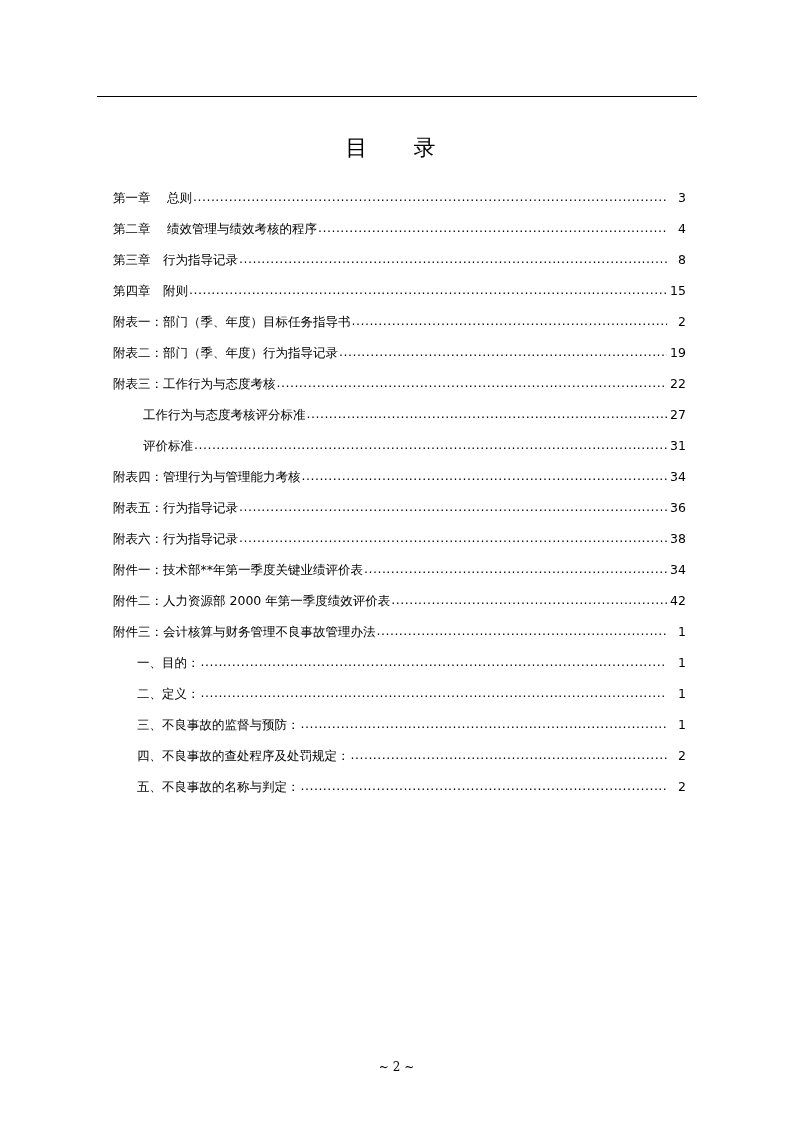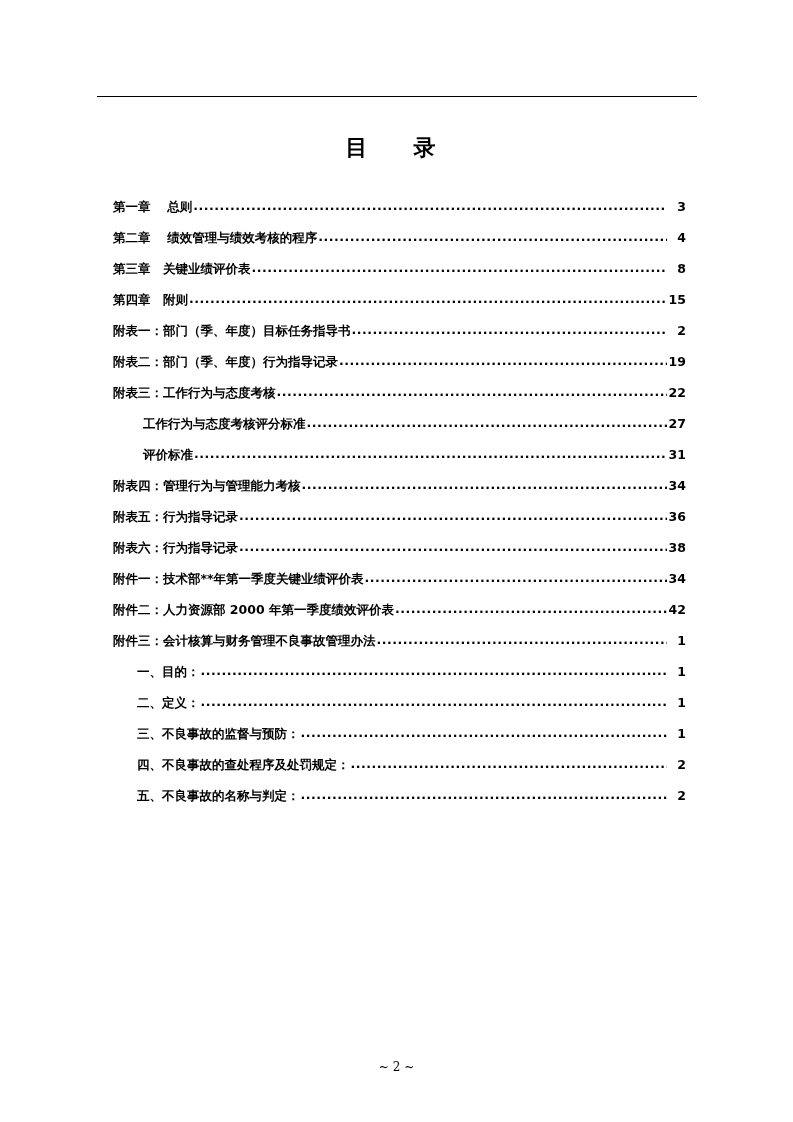--- a/index.html
+++ b/index.html
@@ -29,35 +29,35 @@
     height: 0;
     border-top: 1px solid #000;
   }
   .doc-title {
     position: absolute;
     left: 0;
     top: 133px;
     width: 793px;
     text-align: center;
     font-family: "DejaVu Serif", "Liberation Serif", serif;
-    font-weight: bold;
+    font-weight: normal;
     font-size: 22px;
     letter-spacing: 12px;
     color: #000;
   }
   .toc {
     position: absolute;
     left: 113px;
     top: 192px;
     width: 573px;
   }
   .toc-row {
     display: flex;
-    align-items: center;
-    font-weight: bold;
+    align-items: flex-start;
+    font-weight: normal;
     font-size: 12.5px;
     line-height: 1;
     margin-bottom: 0;
     height: 31px;
   }
   .toc-row .label {
     white-space: pre;
     flex: 0 0 auto;
   }
   .toc-row .dots {
@@ -103,21 +103,21 @@
         <span class="label">第一章　 总则</span>
         <span class="dots">.......................................................................................................................</span>
         <span class="pageno">3</span>
       </div>
       <div class="toc-row">
         <span class="label">第二章　 绩效管理与绩效考核的程序</span>
         <span class="dots">.......................................................................................................................</span>
         <span class="pageno">4</span>
       </div>
       <div class="toc-row">
-        <span class="label">第三章　关键业绩评价表</span>
+        <span class="label">第三章　行为指导记录</span>
         <span class="dots">.......................................................................................................................</span>
         <span class="pageno">8</span>
       </div>
       <div class="toc-row">
         <span class="label">第四章　附则</span>
         <span class="dots">.......................................................................................................................</span>
         <span class="pageno">15</span>
       </div>
       <div class="toc-row">
         <span class="label">附表一：部门（季、年度）目标任务指导书</span>

